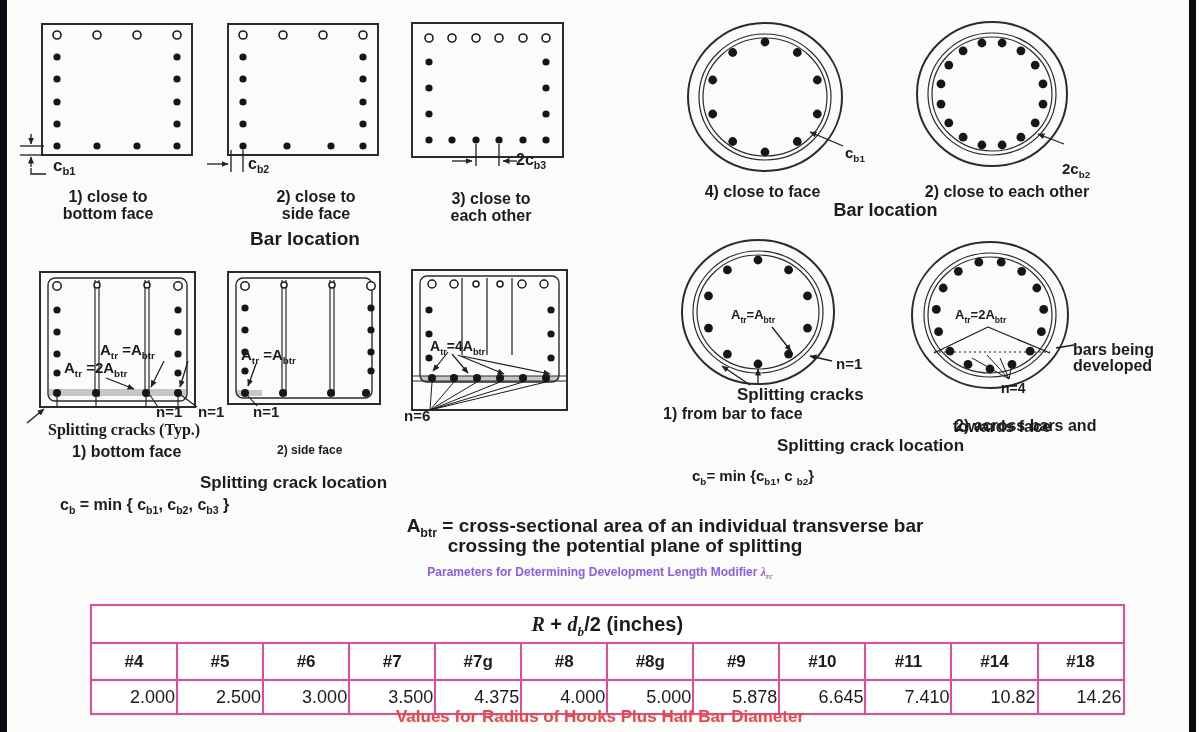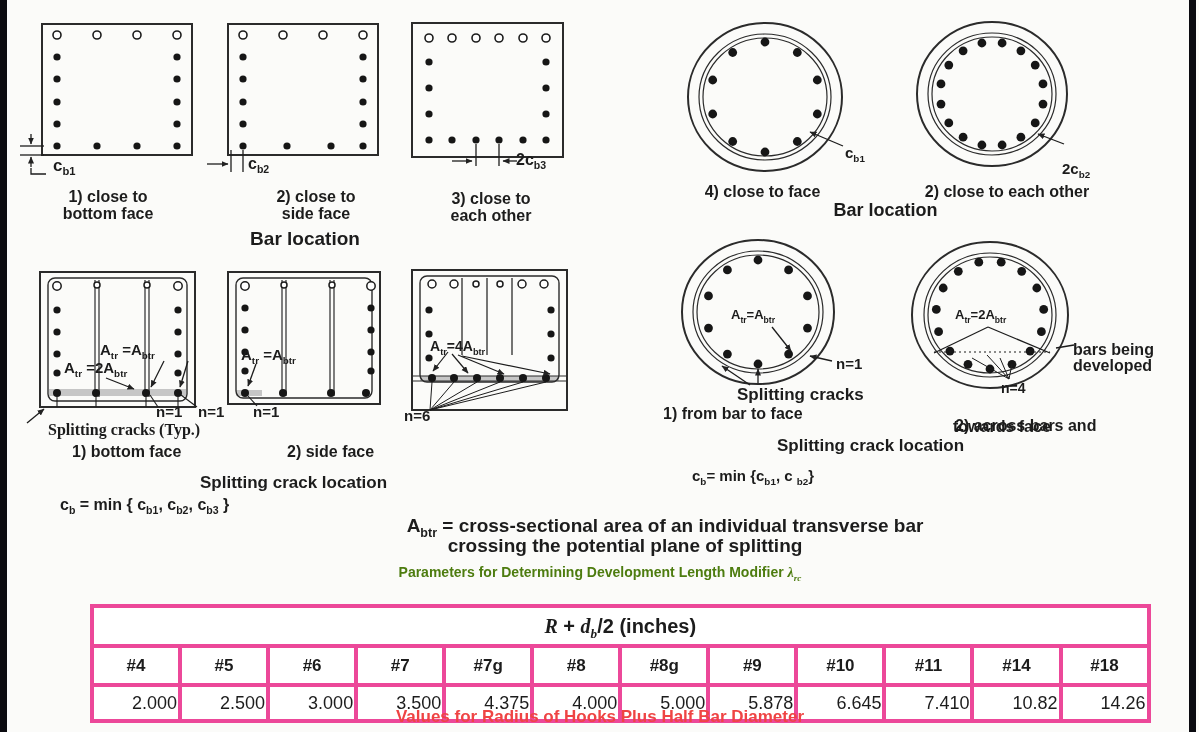--- a/index.html
+++ b/index.html
@@ -8,21 +8,21 @@
   .frame{position:absolute;top:0;height:732px;background:#0b0b10;}
   svg{position:absolute;}
   .L{position:absolute;white-space:nowrap;color:#1c1c1c;font-weight:700;line-height:1.05;}
   .C{position:absolute;text-align:center;color:#1c1c1c;font-weight:700;line-height:17px;}
   sub{font-size:66%;line-height:0;}
   .it{font-style:italic;}
   .sf{font-family:"Liberation Serif",serif;}
   .blue{font-weight:700;}
   .def{font-weight:600;}
   .tbl{position:absolute;left:90px;top:604px;width:1020px;border-collapse:collapse;background:#ffffff;}
-  .tbl td{border:4px solid #ec4899;text-align:center;vertical-align:middle;}
+  .tbl td{border:2px solid #ec4899;text-align:center;vertical-align:middle;}
   .tbl .ttl{height:34px;font-size:20px;font-weight:700;}
   .tbl .hd{height:33px;font-size:17px;font-weight:700;width:85px;}
   .tbl .vl{height:30px;font-size:18px;font-weight:400;padding-left:38px;}
 </style>
 </head>
 <body>
 
 <div id="page">
   <div class="frame" style="left: 0px; width: 7px; background: rgb(11, 11, 16);"></div>
   <div class="frame" style="left: 1189px; width: 7px; background: rgb(11, 11, 16);"></div>
@@ -355,42 +355,42 @@
   <div class="C" style="left:818px;top:202px;width:135px;font-size:18px;">Bar location</div>
 
   <div class="L" style="left:100px;top:342px;font-size:15px;"><span>A</span><sub>tr</sub><span> =A</span><sub>btr</sub></div>
   <div class="L" style="left:64px;top:360px;font-size:15px;"><span>A</span><sub>tr</sub><span> =2A</span><sub>btr</sub></div>
   <div class="L" style="left:156px;top:404px;font-size:15px;">n=1</div>
   <div class="L" style="left:198px;top:404px;font-size:15px;">n=1</div>
   <div class="L" style="left:48px;top:422px;font-size:16px;font-family:Liberation Serif, serif;">Splitting cracks (Typ.)</div>
   <div class="L" style="left:72px;top:444px;font-size:16px;">1) bottom face</div>
   <div class="L" style="left:241px;top:347px;font-size:15px;"><span>A</span><sub>tr</sub><span> =A</span><sub>btr</sub></div>
   <div class="L" style="left:253px;top:404px;font-size:15px;">n=1</div>
-  <div class="L" style="left:287px;top:444px;font-size:16px;text-align:center;">2) side face</div>
+  <div class="L" style="left:277px;top:444px;font-size:12px;text-align:center;">2) side face</div>
   <div class="L" style="left:430px;top:339px;font-size:14px;"><span>A</span><sub>tr</sub><span>=4A</span><sub>btr</sub></div>
   <div class="L" style="left:404px;top:408px;font-size:15px;">n=6</div>
   <div class="L" style="left:200px;top:474px;font-size:17px;">Splitting crack location</div>
   <div class="L" style="left:60px;top:497px;font-size:16px;"><span>c</span><sub>b</sub><span> = min { c</span><sub>b1</sub><span>,  c</span><sub>b2</sub><span>,  c</span><sub>b3</sub><span> }</span></div>
 
   <div class="L" style="left:731px;top:308px;font-size:13px;"><span>A</span><sub>tr</sub><span>=A</span><sub>btr</sub></div>
   <div class="L" style="left:836px;top:356px;font-size:15px;">n=1</div>
   <div class="L" style="left:737px;top:386px;font-size:17px;">Splitting cracks</div>
   <div class="L" style="left:663px;top:406px;font-size:16px;">1) from bar to face</div>
   <div class="L" style="left:955px;top:308px;font-size:13px;"><span>A</span><sub>tr</sub><span>=2A</span><sub>btr</sub></div>
   <div class="L" style="left:1073px;top:342px;font-size:16px;">bars being</div>
   <div class="L" style="left:1073px;top:358px;font-size:16px;">developed</div>
   <div class="L" style="left:1001px;top:381px;font-size:14px;">n=4</div>
   <div class="L" style="left:927px;top:418px;font-size:16px;margin-left:28px;">2) across bars and</div>
   <div class="L" style="left:953px;top:419px;font-size:16px;">towards face</div>
   <div class="L" style="left:777px;top:437px;font-size:17px;">Splitting crack location</div>
   <div class="L" style="left:692px;top:468px;font-size:15px;"><span>c</span><sub>b</sub><span>= min {c</span><sub>b1</sub><span>, c </span><sub>b2</sub><span>}</span></div>
 
   <div class="C def" style="left:300px;top:516px;width:730px;font-size:19px;line-height:20px;"><span>A</span><sub>btr</sub><span> = cross-sectional area of an individual transverse bar</span></div>
   <div class="C def" style="left:265px;top:536px;width:720px;font-size:19px;line-height:20px;">crossing the potential plane of splitting</div>
-  <div class="C blue" style="left: 190px; top: 564px; width: 820px; font-size: 14px; color: #4d7c0f;"><span>Parameters for Determining Development Length Modifier </span><span class="it sf">λ</span><sub class="it sf">rc</sub></div>
+  <div class="C blue" style="left: 190px; top: 564px; width: 820px; font-size: 12px; color: #8b5cf6;"><span>Parameters for Determining Development Length Modifier </span><span class="it sf">λ</span><sub class="it sf">rc</sub></div>
 
   <table class="tbl">
     <tbody>
         <tr>
       <td class="ttl" colspan="12"><span class="it sf">R</span><span> + </span><span class="it sf">d</span><sub class="it sf">b</sub><span>/2 </span><span>(inches)</span></td>
     </tr>
     <tr>
       <td class="hd">#4</td>
       <td class="hd">#5</td>
       <td class="hd">#6</td>

